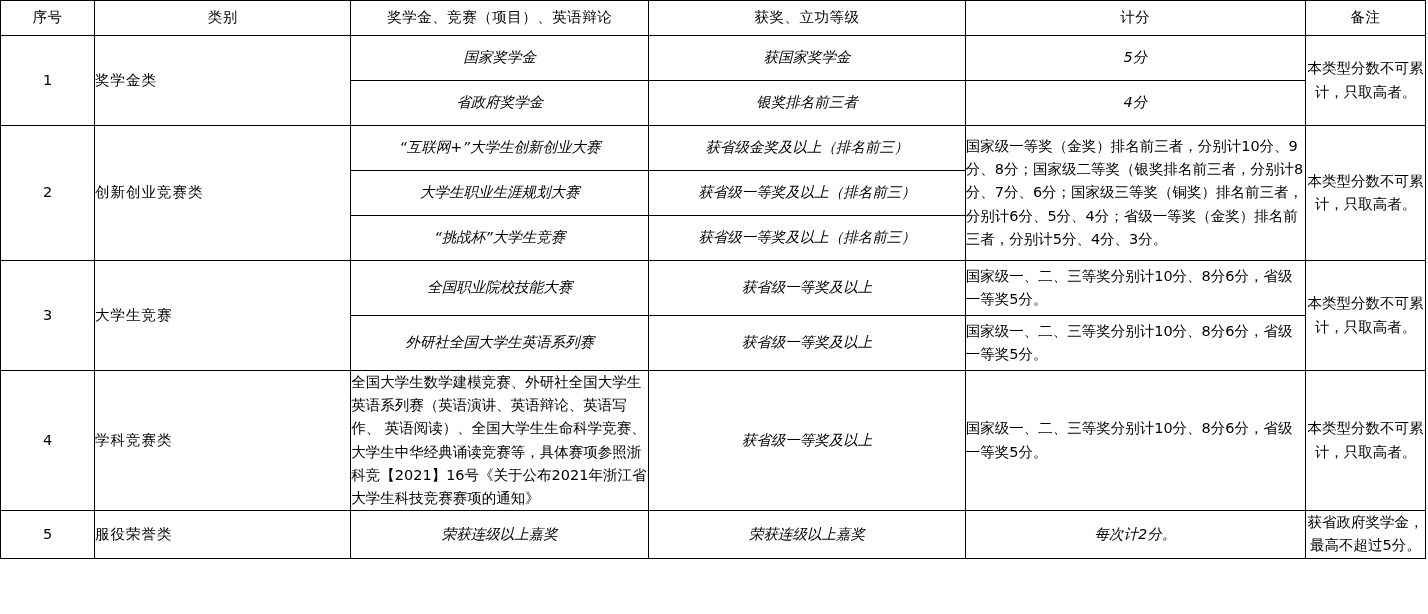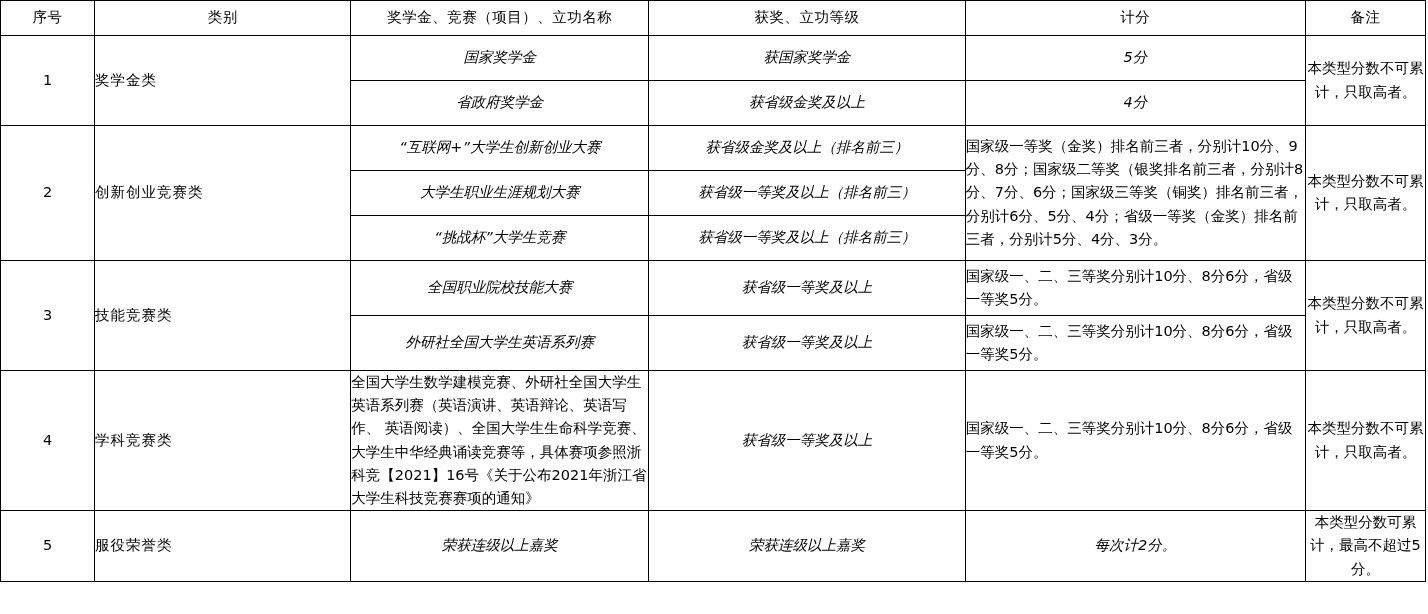--- a/index.html
+++ b/index.html
@@ -89,39 +89,39 @@
       <col class="c2">
       <col class="c3">
       <col class="c4">
       <col class="c5">
       <col class="c6">
   </colgroup>
   <thead>
     <tr>
       <th class="hdr">序号</th>
       <th class="hdr">类别</th>
-      <th class="hdr">奖学金、竞赛（项目）、立功名称</th>
+      <th class="hdr">奖学金、竞赛（项目）、英语辩论</th>
       <th class="hdr">获奖、立功等级</th>
       <th class="hdr">计分</th>
       <th class="hdr">备注</th>
     </tr>
   </thead>
   <tbody>
 
     <tr>
       <td class="idx" rowspan="2">1</td>
       <td class="catname" rowspan="2">奖学金类</td>
       <td class="pad-ctr rowh-small">国家奖学金</td>
       <td class="pad-ctr">获国家奖学金</td>
       <td class="pad-ctr">5分</td>
       <td class="remark" rowspan="2">本类型分数不可累计，只取高者。</td>
     </tr>
     <tr>
       <td class="pad-ctr rowh-small">省政府奖学金</td>
-      <td class="pad-ctr">获省级金奖及以上</td>
+      <td class="pad-ctr">银奖排名前三者</td>
       <td class="pad-ctr">4分</td>
     </tr>
 
     <tr>
       <td class="idx" rowspan="3">2</td>
       <td class="catname" rowspan="3">创新创业竞赛类</td>
       <td class="pad-ctr rowh-small">“互联网+”大学生创新创业大赛</td>
       <td class="pad-ctr">获省级金奖及以上（排名前三）</td>
       <td class="scoretext" rowspan="3">国家级一等奖（金奖）排名前三者，分别计10分、9分、8分；国家级二等奖（银奖排名前三者，分别计8分、7分、6分；国家级三等奖（铜奖）排名前三者，分别计6分、5分、4分；省级一等奖（金奖）排名前三者，分别计5分、4分、3分。</td>
       <td class="remark" rowspan="3">本类型分数不可累计，只取高者。</td>
@@ -130,21 +130,21 @@
       <td class="pad-ctr rowh-small">大学生职业生涯规划大赛</td>
       <td class="pad-ctr">获省级一等奖及以上（排名前三）</td>
     </tr>
     <tr>
       <td class="pad-ctr rowh-small">“挑战杯”大学生竞赛</td>
       <td class="pad-ctr">获省级一等奖及以上（排名前三）</td>
     </tr>
 
     <tr>
       <td class="idx" rowspan="2">3</td>
-      <td class="catname" rowspan="2">技能竞赛类</td>
+      <td class="catname" rowspan="2">大学生竞赛</td>
       <td class="pad-ctr rowh-med">全国职业院校技能大赛</td>
       <td class="pad-ctr">获省级一等奖及以上</td>
       <td class="scoretext">国家级一、二、三等奖分别计10分、8分6分，省级一等奖5分。</td>
       <td class="remark" rowspan="2">本类型分数不可累计，只取高者。</td>
     </tr>
     <tr>
       <td class="pad-ctr rowh-med">外研社全国大学生英语系列赛</td>
       <td class="pad-ctr">获省级一等奖及以上</td>
       <td class="scoretext">国家级一、二、三等奖分别计10分、8分6分，省级一等奖5分。</td>
     </tr>
@@ -157,17 +157,17 @@
       <td class="scoretext">国家级一、二、三等奖分别计10分、8分6分，省级一等奖5分。</td>
       <td class="remark">本类型分数不可累计，只取高者。</td>
     </tr>
 
     <tr>
       <td class="idx rowh-small">5</td>
       <td class="catname">服役荣誉类</td>
       <td class="pad-ctr">荣获连级以上嘉奖</td>
       <td class="pad-ctr">荣获连级以上嘉奖</td>
       <td class="pad-ctr">每次计2分。</td>
-      <td class="remark">本类型分数可累计，最高不超过5分。</td>
+      <td class="remark">获省政府奖学金，最高不超过5分。</td>
     </tr>
 
   </tbody>
 </table>
 
 </body></html>

